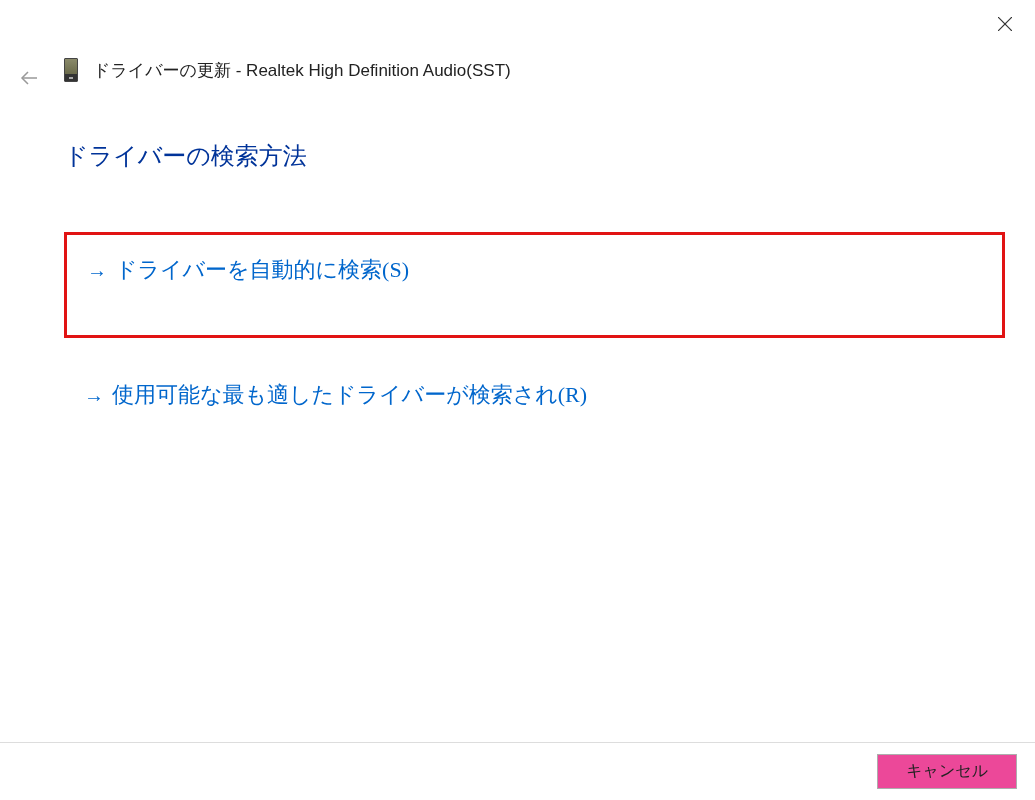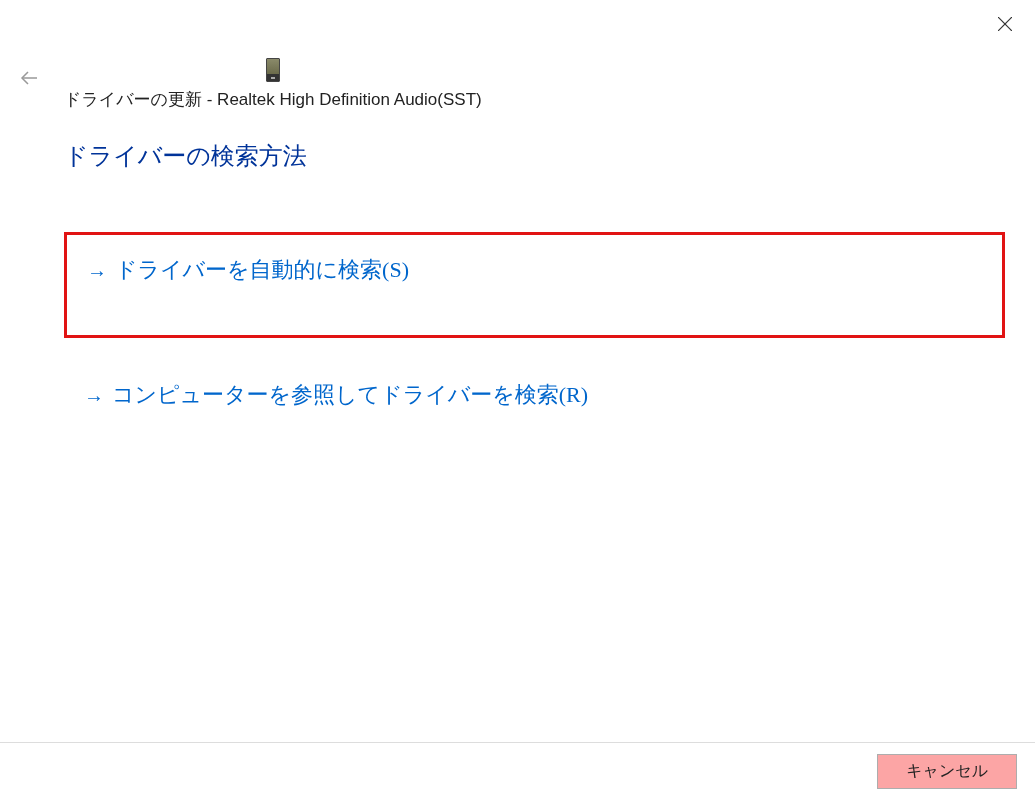--- a/index.html
+++ b/index.html
@@ -35,22 +35,21 @@
       font-size: 20px;
       color: #888;
       cursor: pointer;
     }
     .header-row {
       position: absolute;
       top: 58px;
       left: 64px;
       display: flex;
       align-items: center;
-      gap: 6px;
-      flex-direction: column;
+      gap: 15px;
     }
     .device-icon {
       width: 14px;
       height: 24px;
       background: linear-gradient(to bottom, #8a8a6a 0%, #6a6a4a 70%, #333 70%, #333 100%);
       border: 1px solid #444;
       border-radius: 1px;
       position: relative;
     }
     .device-icon::after {
@@ -123,21 +122,21 @@
       left: 0;
       right: 0;
       height: 58px;
       border-top: 1px solid #ddd;
       display: flex;
       align-items: center;
       justify-content: flex-end;
       padding-right: 18px;
     }
     .cancel-btn {
-      background: #fca5a5;
+      background: #ec4899;
       border: 1px solid #adadad;
       padding: 6px 28px;
       font-size: 16px;
       color: #222;
       cursor: pointer;
       font-family: inherit;
     }
   </style>
 </head>
 <body>
@@ -170,21 +169,21 @@
       <div class="option-body">
         <div class="option-title">ドライバーを自動的に検索(S)</div>
       </div>
     </div>
   </div>
 
   <div class="option">
     <div class="option-row">
       <div class="arrow">→</div>
       <div class="option-body">
-        <div class="option-title">コンピューターを参照してドライバーを検索(R)</div>
+        <div class="option-title">使用可能な最も適したドライバーが検索され(R)</div>
       </div>
     </div>
   </div>
 </div>
 
 <div class="footer">
   <button class="cancel-btn">キャンセル</button>
 </div>
 
 </body></html>

